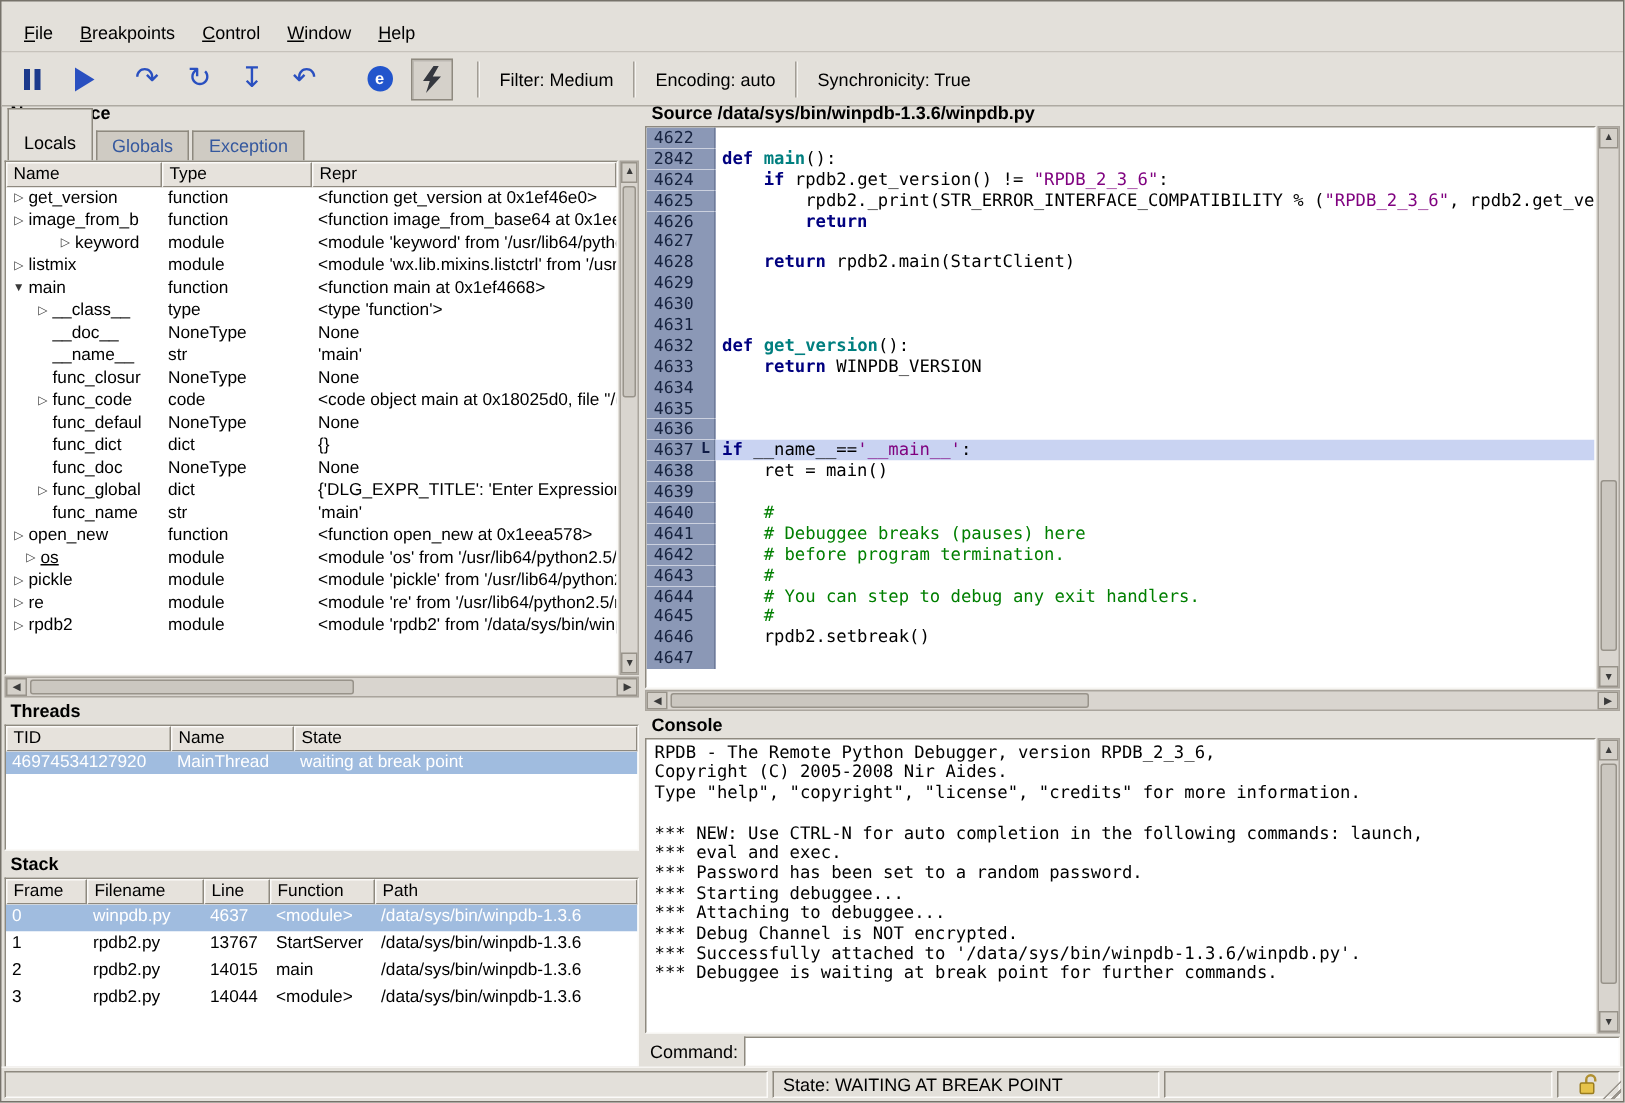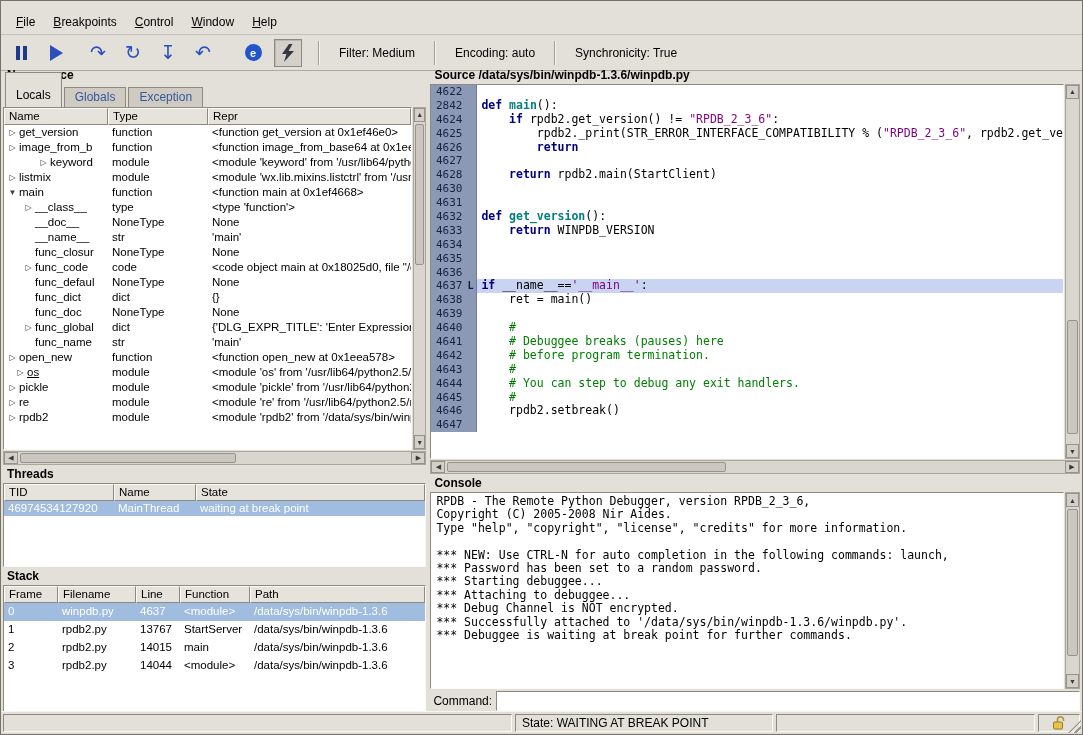--- a/index.html
+++ b/index.html
@@ -20,21 +20,21 @@
   
   .toolbar { height:36px; display:flex; align-items:center; padding-left:6px; border-bottom:1px solid #aeaaa2; background:#e3e0da; }
   .tb-btn { width:28px; height:28px; margin-right:7px; display:flex; align-items:center; justify-content:center; border:1px solid transparent; }
   .tb-btn.pressed { background:#d5d1ca; border:1px solid #8e897f; box-shadow:inset 1px 1px 0 #bcb8b1; }
   .pause-icon { display:flex; gap:3px; }
   .pause-icon i { display:block; width:4px; height:14px; background:#1c3a8c; }
   .play-icon { display:block; width:0; height:0; border-left:13px solid #2a50c0; border-top:8px solid transparent; border-bottom:8px solid transparent; }
   .step-glyph { font-size:19px; line-height:19px; color:#2a50c0; font-family:"DejaVu Sans", sans-serif; }
   .e-circle { width:17px; height:17px; border-radius:50%; background:#2255cc; color:#fff; font-weight:bold; font-size:11px; display:flex; align-items:center; justify-content:center; }
   .tb-sep { width:2px; height:24px; margin:0 9px; border-left:1px solid #a29d95; border-right:1px solid #f6f4f1; }
-  .tb-label { margin:0 10px; white-space:nowrap; }
+  .tb-label { margin:0 4px; white-space:nowrap; }
   .gap-before { margin-left:15px; }
   
   .main { position:absolute; top:63px; left:0; right:0; height:649px; display:flex; }
   .left-col { width:497px; padding:2px 0 0 2px; display:flex; flex-direction:column; }
   .right-col { flex:1; padding:2px 2px 0 4px; display:flex; flex-direction:column; }
   .panel-title { font-weight:bold; padding:2px 4px 2px; height:18px; white-space:nowrap; overflow:hidden; }
   
   .tabs { display:flex; align-items:flex-end; height:23px; padding-left:2px; }
   .tab { height:20px; padding:2px 10px; margin-right:2px; background:#cfcbc3; color:#35589e; border:1px solid #8e897f; border-bottom:none; white-space:nowrap; }
   .tab.active { height:35px; padding-top:15px; background:#e3e0da; color:#000; }
@@ -383,20 +383,25 @@
               <span class="gut-num">4627</span>
               <span class="gut-mark"></span>
               <span class="code"></span>
             </div>
             <div class="src-line">
               <span class="gut-num">4628</span>
               <span class="gut-mark"></span>
               <span class="code"><span class="tok-p">    </span><span class="tok-k">return</span><span class="tok-p"> rpdb2.main(StartClient)</span></span>
             </div>
             <div class="src-line">
+              <span class="gut-num">4629</span>
+              <span class="gut-mark"></span>
+              <span class="code"></span>
+            </div>
+            <div class="src-line">
               <span class="gut-num">4630</span>
               <span class="gut-mark"></span>
               <span class="code"></span>
             </div>
             <div class="src-line">
               <span class="gut-num">4631</span>
               <span class="gut-mark"></span>
               <span class="code"></span>
             </div>
             <div class="src-line">
@@ -499,20 +504,21 @@
 
     <div class="panel-console">
       <div class="panel-title">Console</div>
       <div class="console-body">
         <div class="console-out sunken" id="console-lines">
             <div class="console-line">RPDB - The Remote Python Debugger, version RPDB_2_3_6,</div>
             <div class="console-line">Copyright (C) 2005-2008 Nir Aides.</div>
             <div class="console-line">Type "help", "copyright", "license", "credits" for more information.</div>
             <div class="console-line">&nbsp;</div>
             <div class="console-line">*** NEW: Use CTRL-N for auto completion in the following commands: launch,</div>
+            <div class="console-line">*** eval and exec.</div>
             <div class="console-line">*** Password has been set to a random password.</div>
             <div class="console-line">*** Starting debuggee...</div>
             <div class="console-line">*** Attaching to debuggee...</div>
             <div class="console-line">*** Debug Channel is NOT encrypted.</div>
             <div class="console-line">*** Successfully attached to '/data/sys/bin/winpdb-1.3.6/winpdb.py'.</div>
             <div class="console-line">*** Debuggee is waiting at break point for further commands.</div>
           </div>
         <div class="vscroll">
           <div class="scroll-btn">▲</div>
           <div class="scroll-track">

